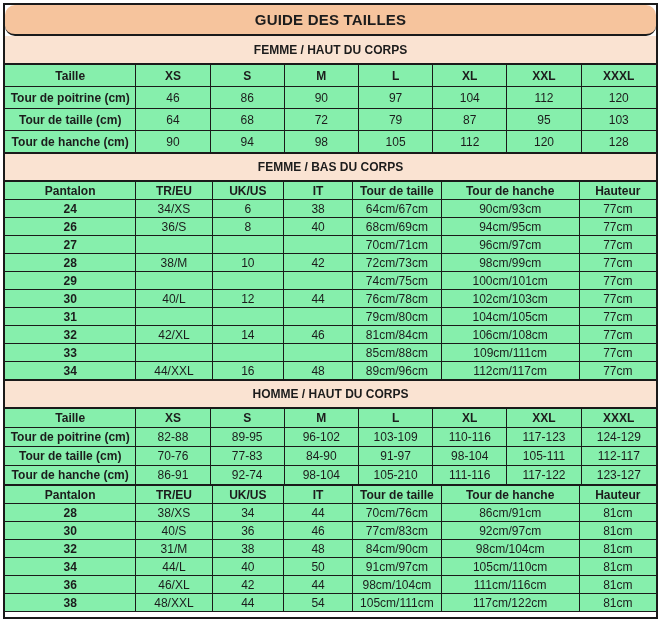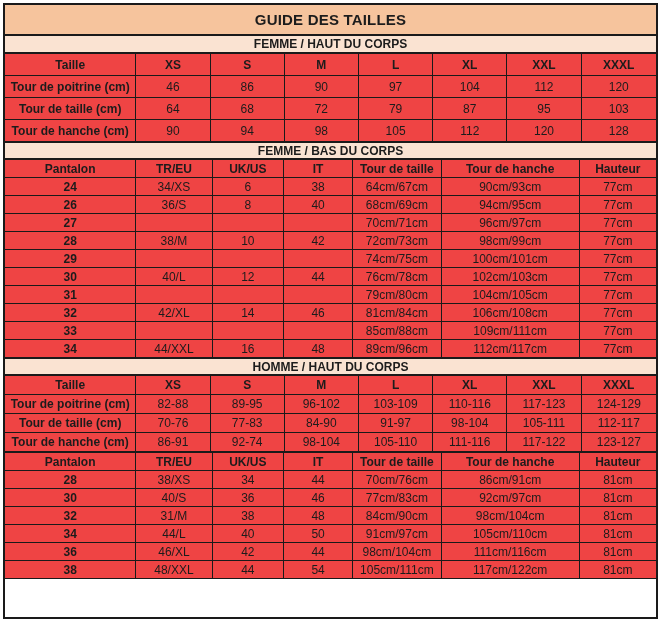--- a/index.html
+++ b/index.html
@@ -33,39 +33,40 @@
     background: var(--title-bg);
     border-bottom: 2px solid var(--border-color);
     height: 31px;
     flex: 0 0 31px;
     display: flex;
     align-items: center;
     justify-content: center;
     font-weight: bold;
     font-size: 15px;
     letter-spacing: 0.2px;
+    border-radius: 10px;
   }
   .section-header {
     background: var(--section-bg);
     border-bottom: 1px solid var(--border-color);
     border-top: 1px solid var(--border-color);
-    height: 17px;
+    height: 28px;
     flex: 0 0 21px;
     display: flex;
     align-items: center;
     justify-content: center;
     font-weight: bold;
     font-size: 12px;
   }
   .section-header:first-of-type { border-top: none; }
   table.grid {
     width: 100%;
     border-collapse: collapse;
     table-layout: fixed;
-    background: #ef4444;
+    background: #86efac;
   }
   table.grid th, table.grid td {
     border: 1px solid var(--border-color);
     text-align: center;
     vertical-align: middle;
     font-size: 12px;
     padding: 0 2px;
     overflow: hidden;
     white-space: nowrap;
   }
@@ -302,21 +303,21 @@
               <td>91-97</td>
               <td>98-104</td>
               <td>105-111</td>
               <td>112-117</td>
             </tr>
             <tr>
               <td class="rowlabel">Tour de hanche (cm)</td>
               <td>86-91</td>
               <td>92-74</td>
               <td>98-104</td>
-              <td>105-110</td>
+              <td>105-210</td>
               <td>111-116</td>
               <td>117-122</td>
               <td>123-127</td>
             </tr>
           </tbody>
         </table>
         <table class="grid rows-18">
           <colgroup>
             <col style="width: 20.1%;">
             <col style="width: 11.7%;">

